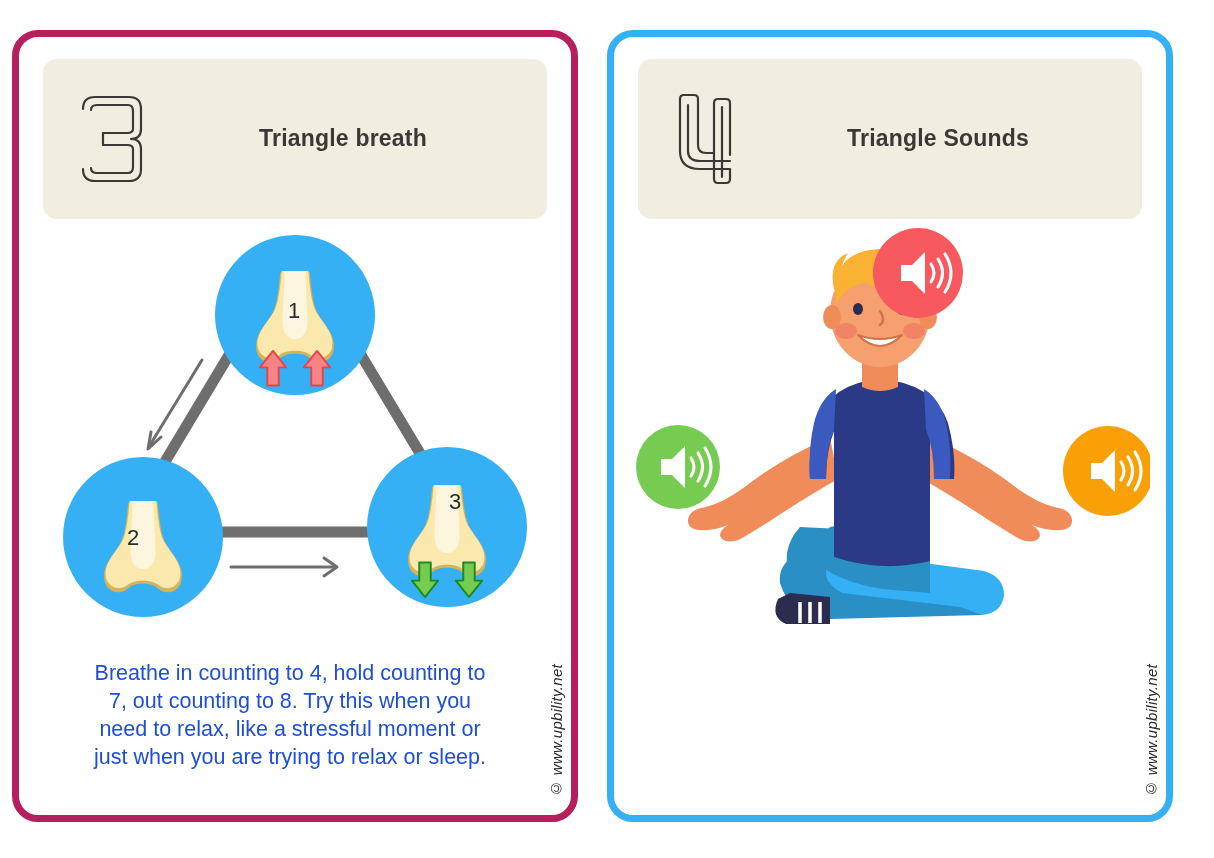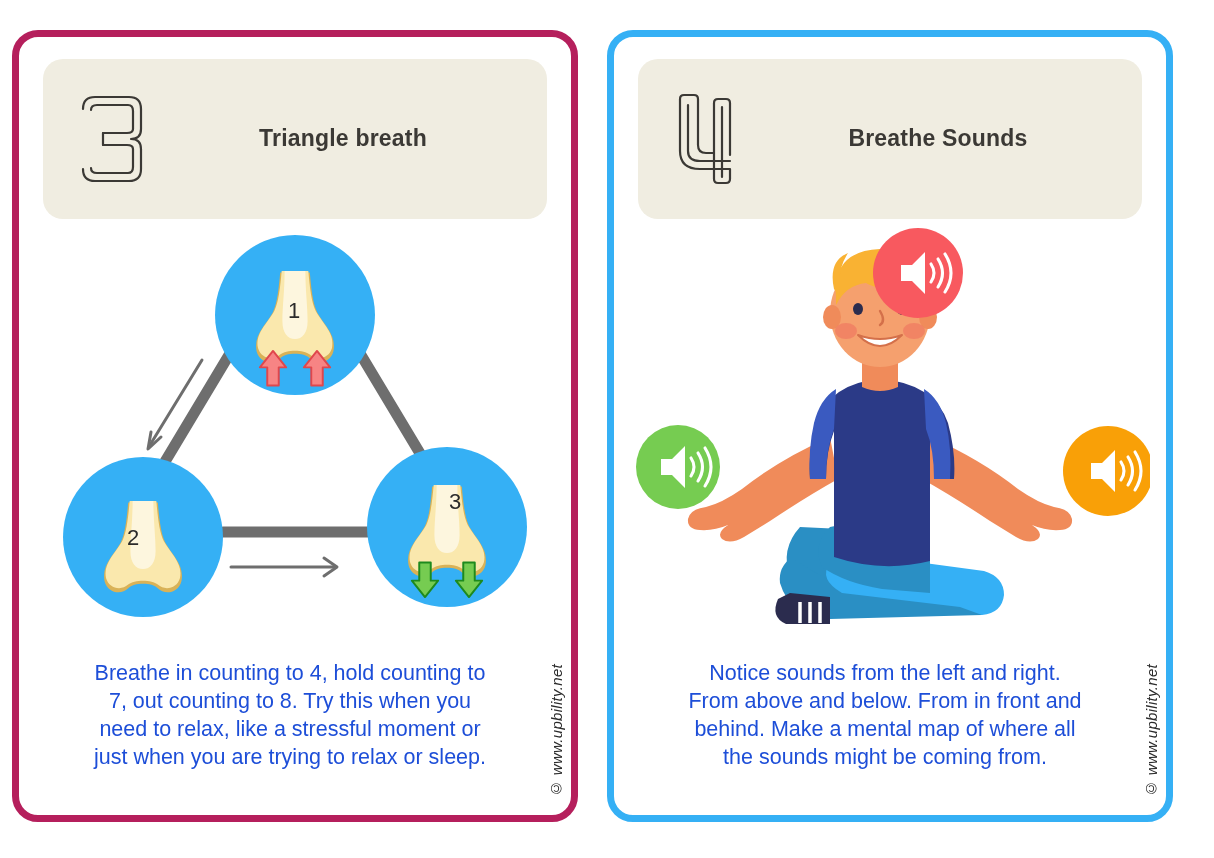--- a/index.html
+++ b/index.html
@@ -43,21 +43,21 @@
   }
 
   
   .header-band {
     position: absolute;
     left: 24px;
     top: 22px;
     right: 24px;
     height: 160px;
     background: #f0ede1;
-    border-radius: 20px;
+    border-radius: 14px;
     display: flex;
     align-items: center;
   }
   .numeral {
     width: 120px;
     flex: 0 0 120px;
     display: flex;
     align-items: center;
     justify-content: center;
     margin-left: 10px;
@@ -221,21 +221,21 @@
         <div class="numeral">
           <svg width="80" height="100" viewBox="0 0 80 100" aria-hidden="true">
             <g fill="none" stroke="#3b3935" stroke-width="2.2" stroke-linejoin="round" stroke-linecap="round">
               <path d="M12 10 L12 62 Q12 80 32 80 L62 80 L62 90 Q62 94 58 94 L50 94 Q46 94 46 90 L46 14 Q46 10 50 10 L58 10 Q62 10 62 14 L62 66"></path>
               <path d="M12 10 Q12 6 16 6 L26 6 Q30 6 30 10 L30 56 Q30 64 38 64 L46 64"></path>
               <path d="M20 16 L20 62 Q20 72 32 72 L62 72"></path>
               <path d="M54 18 L54 88"></path>
             </g>
           </svg>
         </div>
-        <div class="card-title">Breathe Sounds</div>
+        <div class="card-title">Triangle Sounds</div>
       </div>
 
       <div class="illustration">
         <svg width="520" height="420" viewBox="0 0 520 420" aria-hidden="true">
           <defs>
             <g id="speakerGlyph">
               <path d="M-17 -8 L-6 -8 L7 -21 L7 21 L-6 8 L-17 8 Z" fill="#ffffff"></path>
               <g fill="none" stroke="#ffffff" stroke-width="3.1" stroke-linecap="round">
                 <path d="M13 -9 Q19 0 13 9"></path>
                 <path d="M20 -14 Q29 0 20 14"></path>
@@ -295,21 +295,17 @@
             <circle r="42" fill="#76cc51"></circle>
             <use href="#speakerGlyph"></use>
           </g>
           <g transform="translate(478,244)">
             <circle r="45" fill="#f9a007"></circle>
             <use href="#speakerGlyph"></use>
           </g>
         </svg>
       </div>
 
-      <div class="body-text">Notice sounds from the left and right.
-From above and below. From in front and
-behind. Make a mental map of where all
-the sounds might be coming from.</div>
       <div class="credit">© www.upbility.net</div>
     </div>
   </div>
 
 </div>
 
 </body></html>

